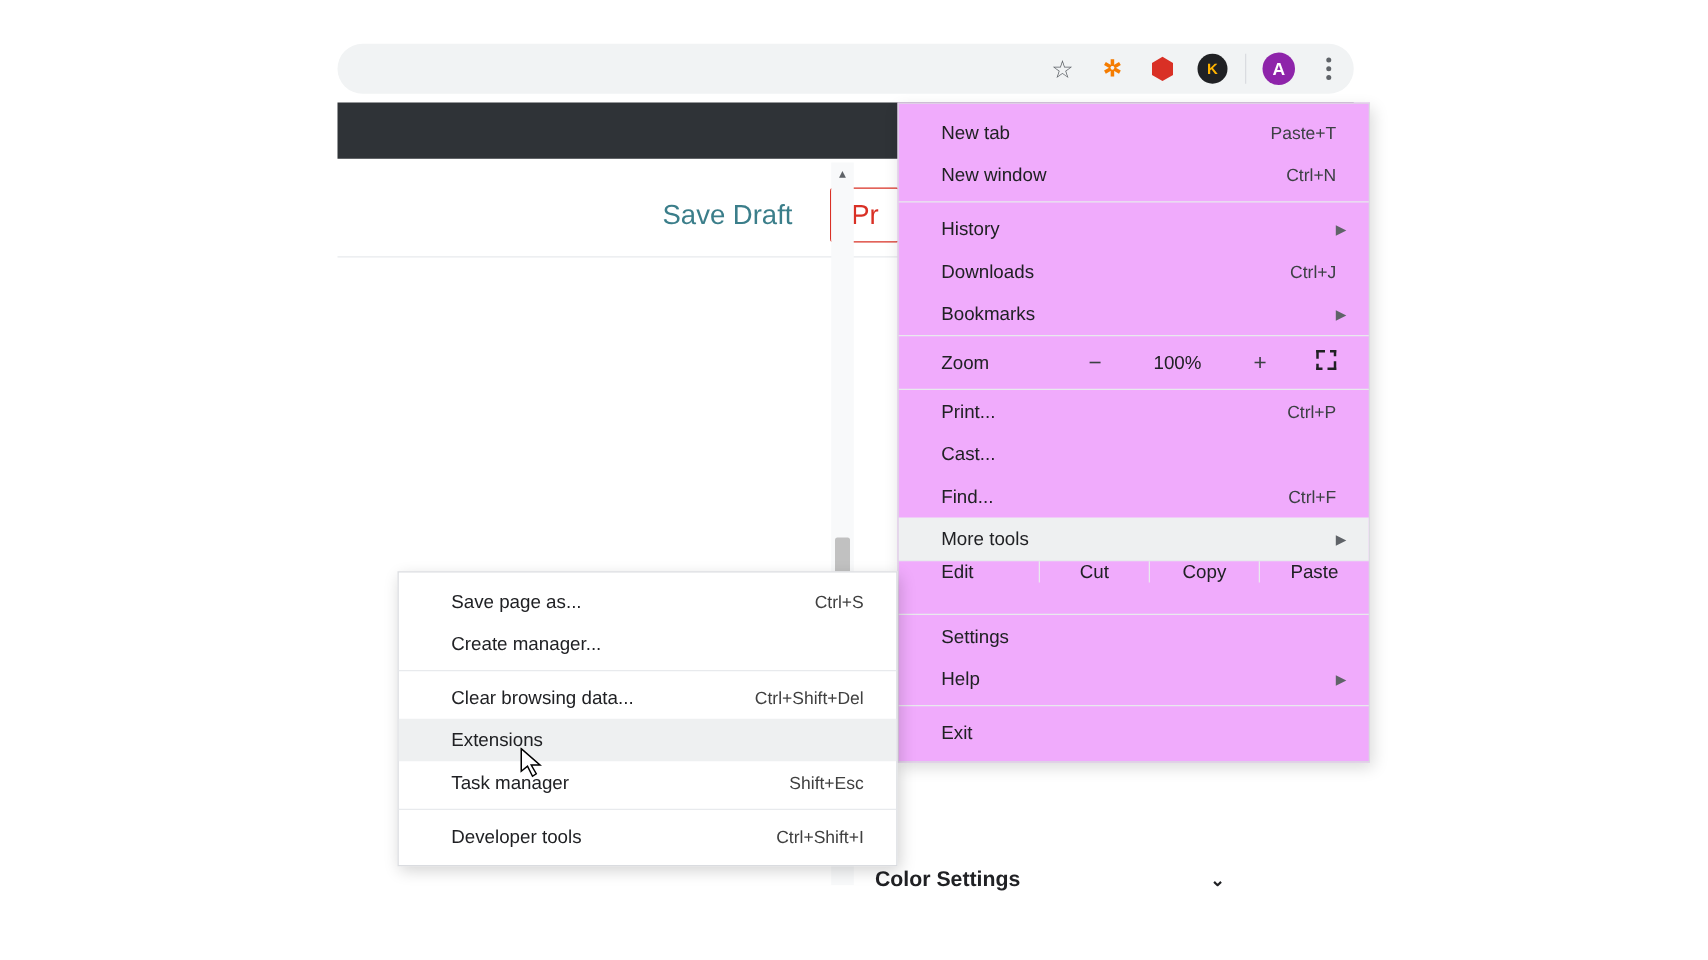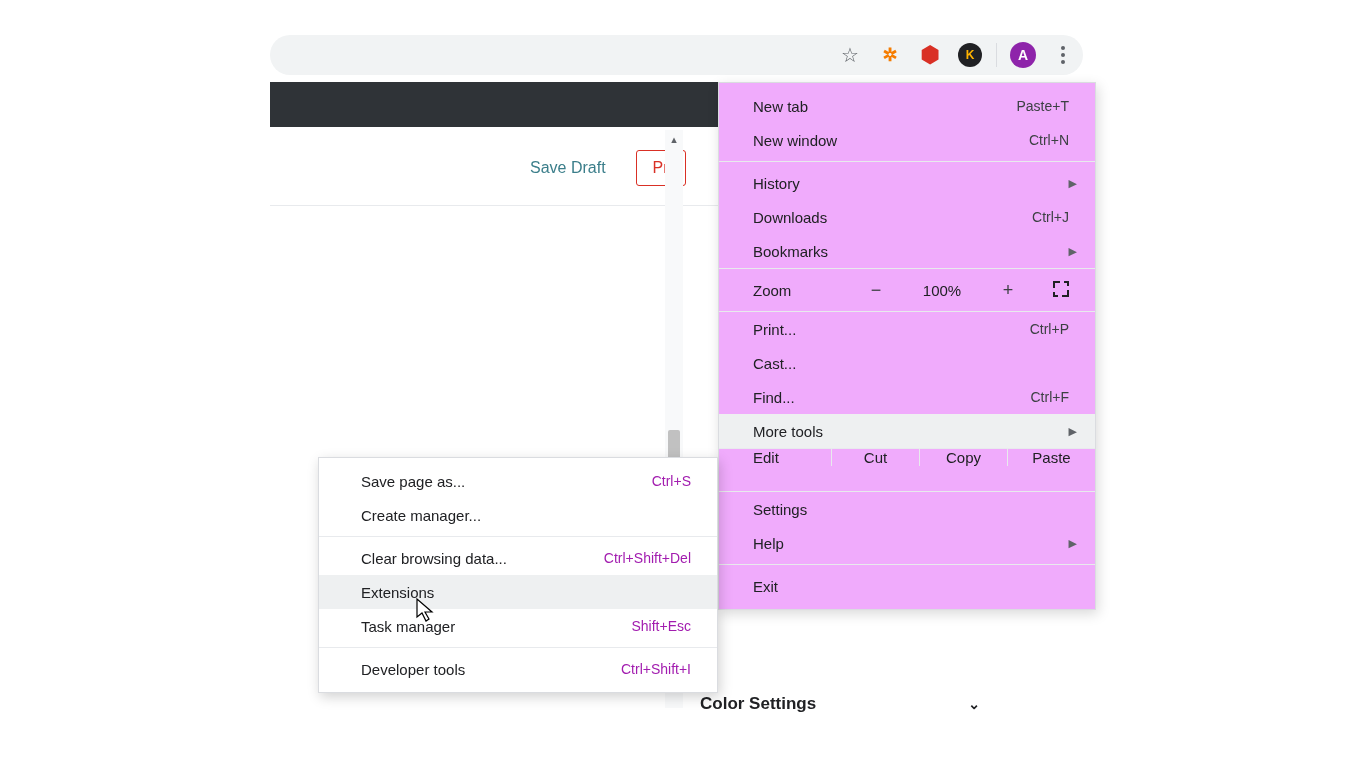--- a/index.html
+++ b/index.html
@@ -34,21 +34,21 @@
   .kebab span { width:4px; height:4px; background:#5f6368; border-radius:50%; }
 
   
   .dark-strip {
     position:absolute; left:270px; top:82px; height:45px; right:283px;
     background:#2f3337;
   }
   
   .page-actions {
     position:absolute; top:150px; left:530px; display:flex; align-items:center; gap:30px;
-    font-size:16px;
+    font-size:22px;
   }
   .save-draft { color:#3b7e8a; cursor:pointer; }
   .preview-btn {
     border:1px solid #d93025; color:#d93025; padding:8px 16px 8px 16px; border-radius:3px;
     background:#fff;
   }
 
   
   .fake-scroll-track {
     position:absolute; top:130px; bottom:60px; width:18px; left:665px;
@@ -109,21 +109,21 @@
     border:1px solid #dadce0;
     box-shadow: 2px 4px 12px rgba(0,0,0,.18);
     font-size:15px;
   }
   .sub-item {
     display:flex; align-items:center; justify-content:space-between;
     padding: 8px 26px 8px 42px;
     height:34px;
   }
   .sub-item.highlight { background:#eef0f1; }
-  .sub-item .shortcut { color:#a21caf; font-size:14px; }
+  .sub-item .shortcut { color:#404040; font-size:14px; }
 
   
   .cursor { position:absolute; top:598px; left:416px; pointer-events:none; }
 
   
   .color-settings {
     position:absolute; top:694px; left:700px; width:280px;
     display:flex; align-items:center; justify-content:space-between;
     font-size:17px; font-weight:600; color:#202124;
   }

